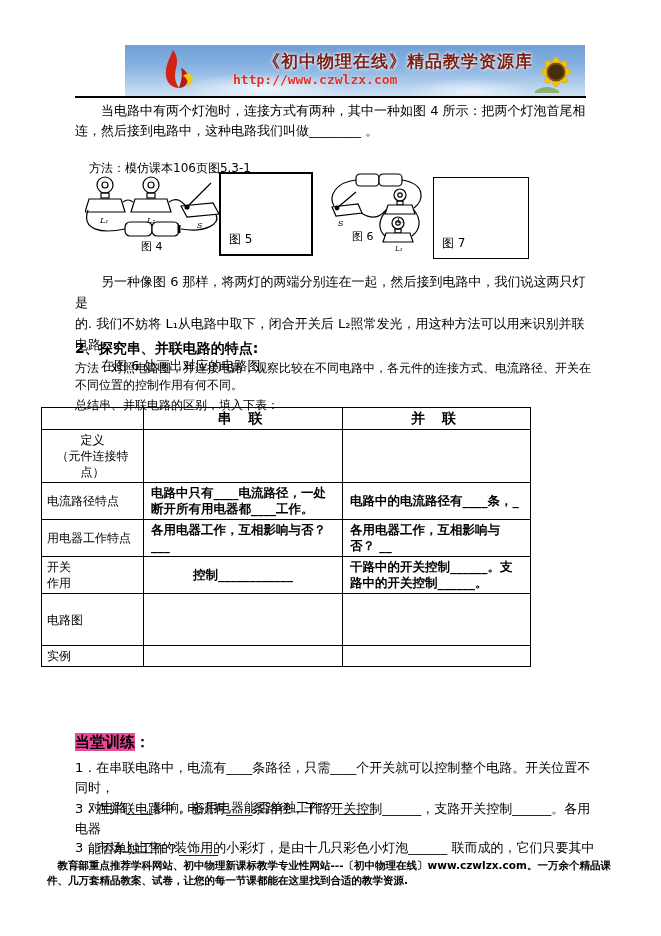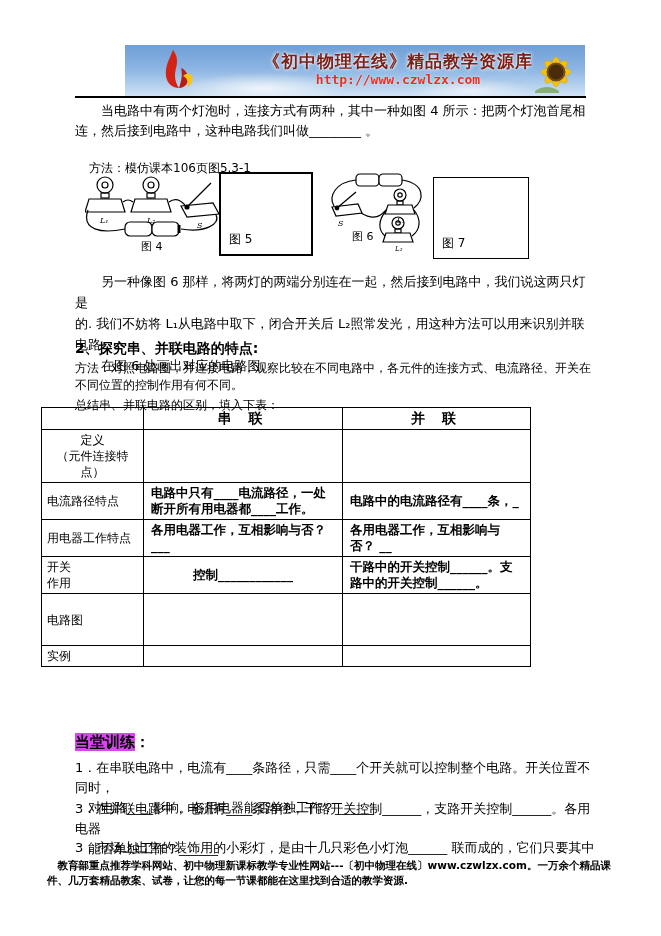--- a/index.html
+++ b/index.html
@@ -19,21 +19,21 @@
     overflow:hidden;
     margin-left:25px;
   }
   .banner-title {
     position:absolute; left:108px; top:5px; width:330px; text-align:center;
     font-size:17px; font-weight:bold; letter-spacing:1px; color:#7a2018;
     text-shadow:0 0 2px #ffffff, 0 0 4px #ffffff;
     white-space:nowrap;
   }
   .banner-url {
-    position:absolute; left:108px; top:27px; width:330px; text-align:center;
+    position:absolute; left:108px; top:27px; width:330px; 
     font-family:"DejaVu Sans Mono","Liberation Mono",monospace;
     font-size:13px; font-weight:bold; color:#e43024;
     text-shadow:0 0 2px rgba(255,255,255,.8);
   }
   .banner-logo { position:absolute; left:34px; top:3px; }
   .banner-flower { position:absolute; right:8px; top:8px; }
   .rule { position:absolute; left:75px; top:96px; width:511px; height:2px; background:#000; }
 
   
   .txt { position:absolute; font-size:13px; line-height:20px; }
@@ -64,21 +64,21 @@
   table.cmp th { font-size:14px; font-weight:bold; letter-spacing:6px; height:22px; text-align:center; }
   td.rowlab { font-size:12px; padding:2px 5px; line-height:16px; white-space:pre-line; }
   td.rowlab.center { text-align:center; }
   td.val { font-size:12.5px; font-weight:bold; padding:2px 7px; line-height:16px; }
   td.val.center { text-align:center; }
   tr.r1 td { height:36px; } tr.r2 td { height:34px; } tr.r3 td { height:36px; }
   tr.r4 td { height:33px; } tr.r5 td { height:52px; } tr.r6 td { height:18px; }
 
   
   .train-head { left:75px; top:732px; font-size:15px; font-weight:bold; }
-  .train-head .hl { background:#d946ef; }
+  .train-head .hl { background:#ec4899; }
   .q { width:524px; line-height:20px; }
   .q1 { left:75px; top:758px; }
   .q2 { left:75px; top:799px; }
   .q3 { left:75px; top:838px; }
 
   
   .footer {
     position:absolute; left:47px; top:858px; width:570px;
     font-size:10.5px; font-weight:bold; line-height:15px; white-space:pre-line;
   }

